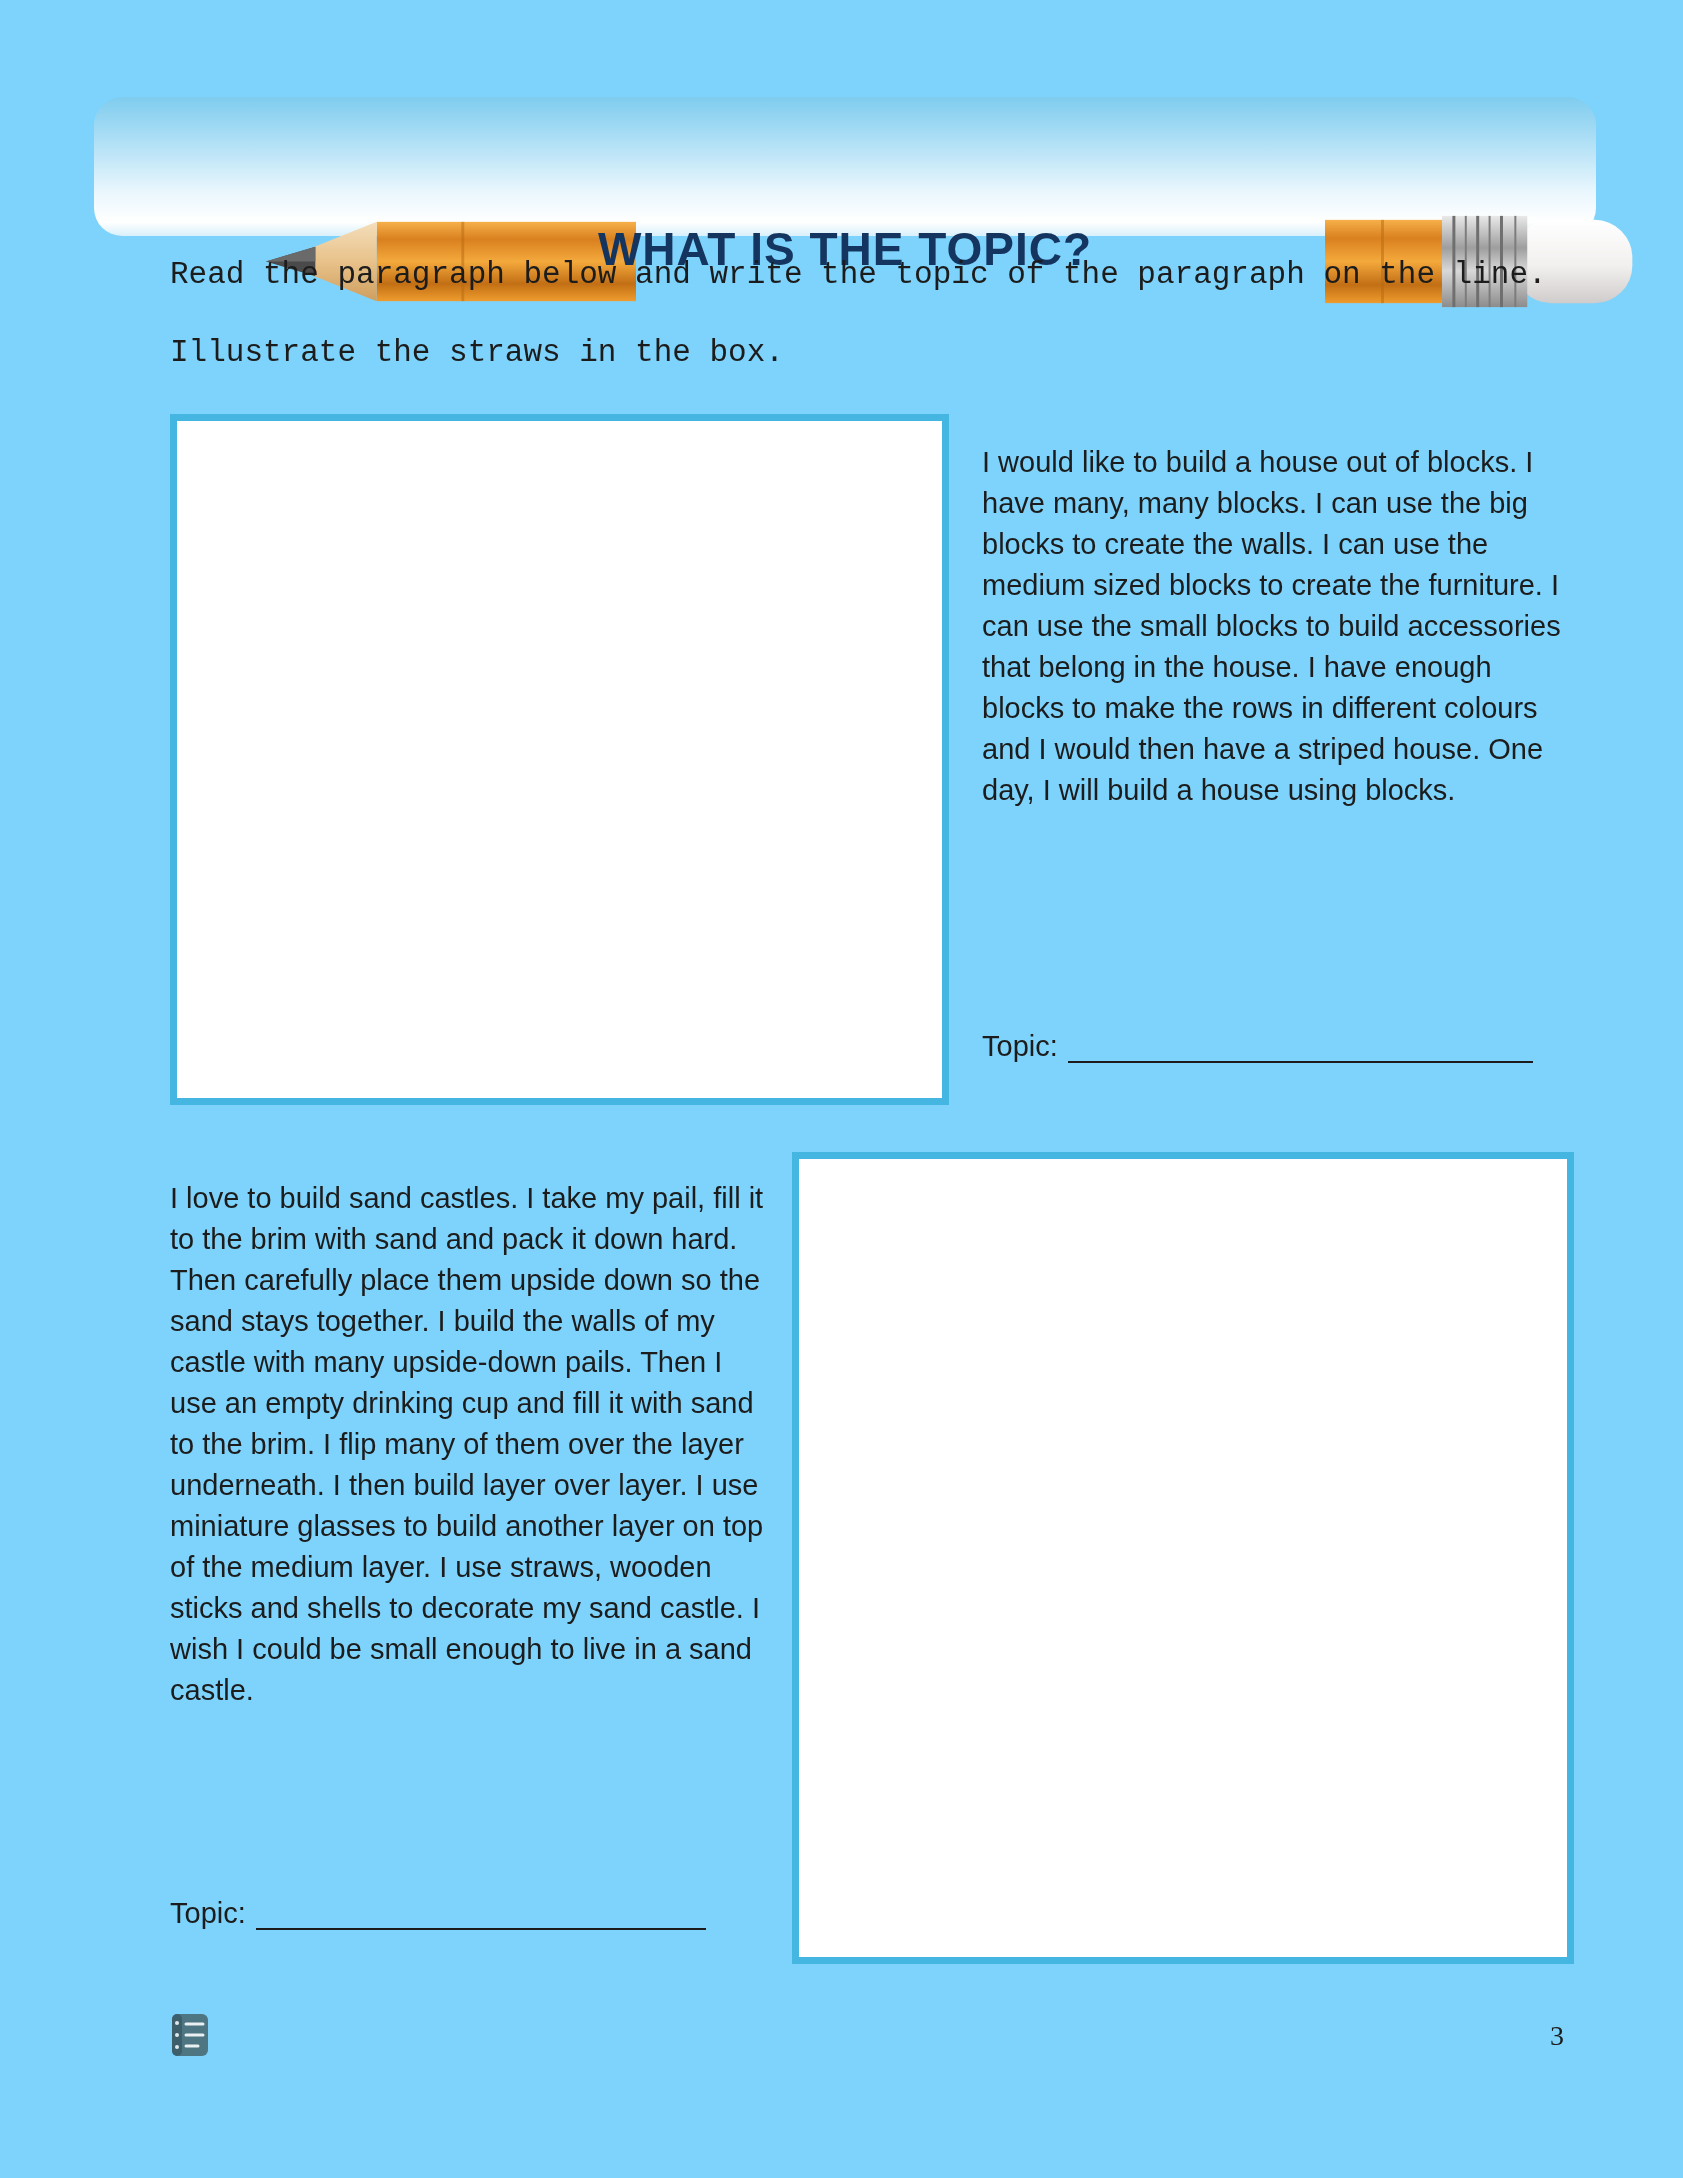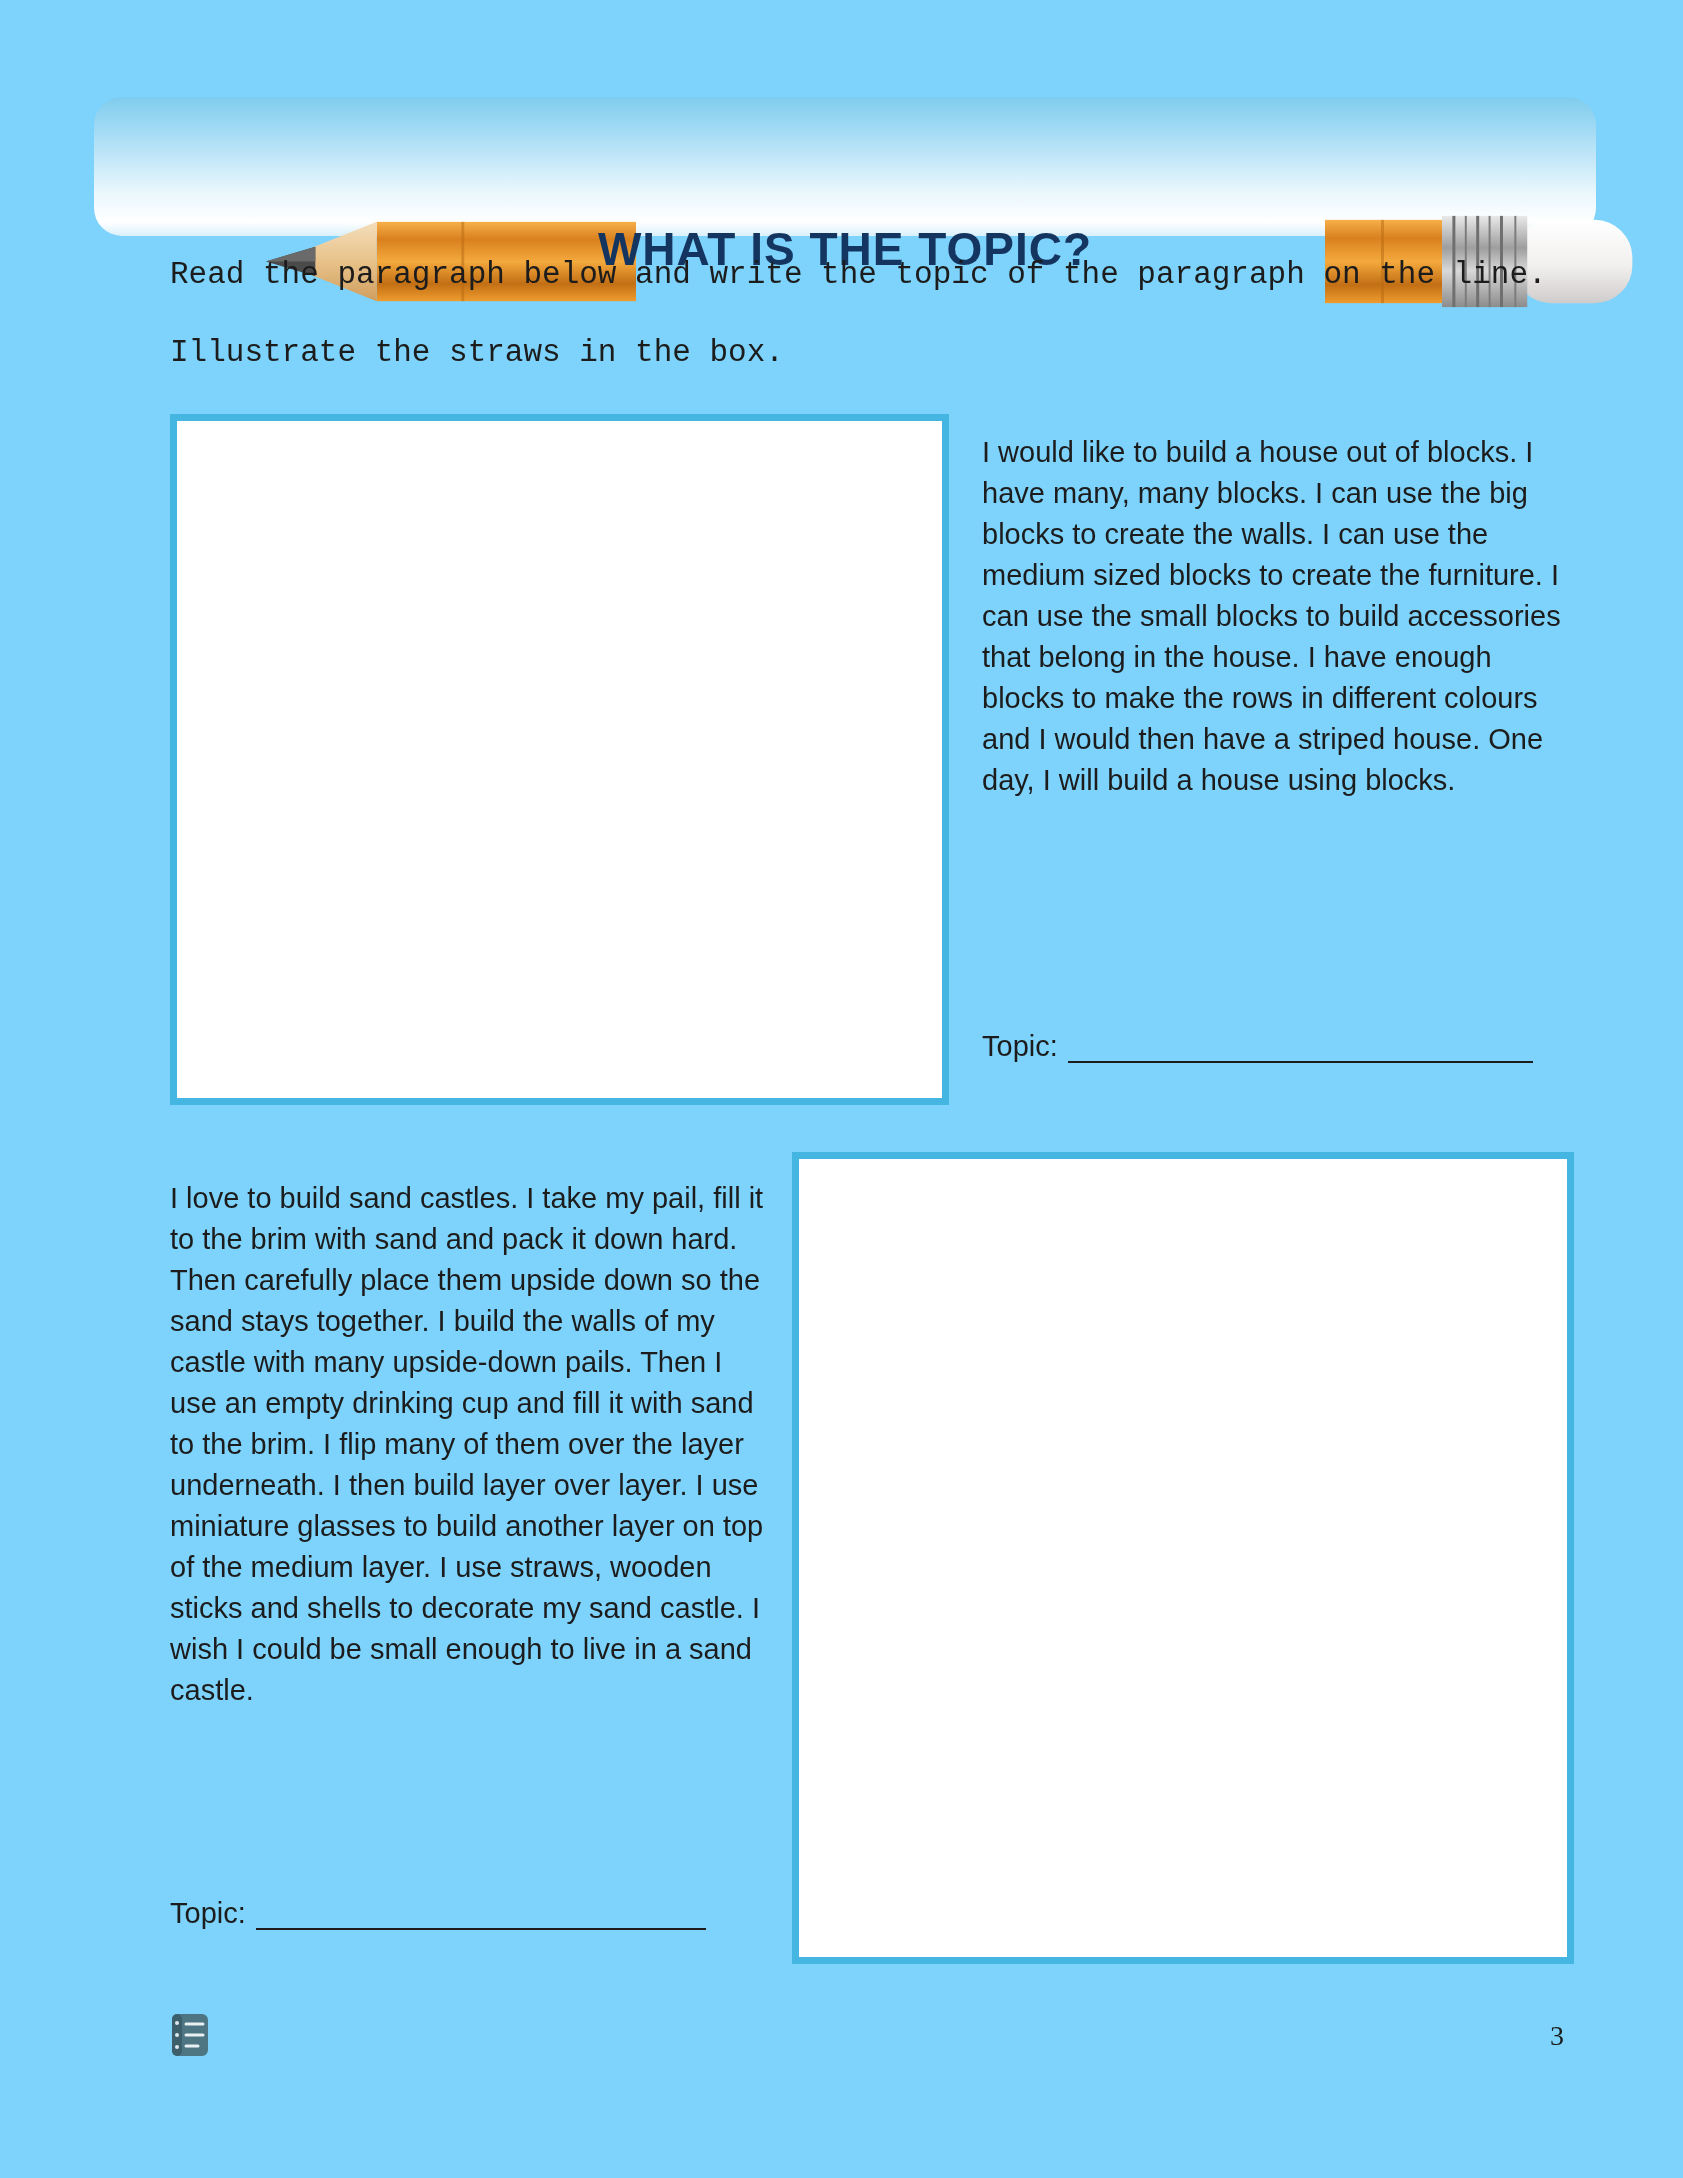--- a/index.html
+++ b/index.html
@@ -45,21 +45,21 @@
     background:#ffffff;
   }
   .box-1{ left:170px; top:414px; width:765px; height:677px; }
   .box-2{ left:792px; top:1152px; width:768px; height:798px; }
   .para{
     position:absolute;
     font-size:29px;
     line-height:41px;
     color:#1c1c1c;
   }
-  .para-1{ left:982px; top:432px; width:594px; }
+  .para-1{ left:982px; top:442px; width:594px; }
   .para-2{ left:170px; top:1178px; width:606px; }
   .topic-row{
     position:absolute;
     font-size:29px;
     color:#1c1c1c;
     white-space:nowrap;
     text-align:right;
   }
   .topic-1{ left:982px; top:1030px; }
   .topic-2{ left:170px; top:1897px; }

